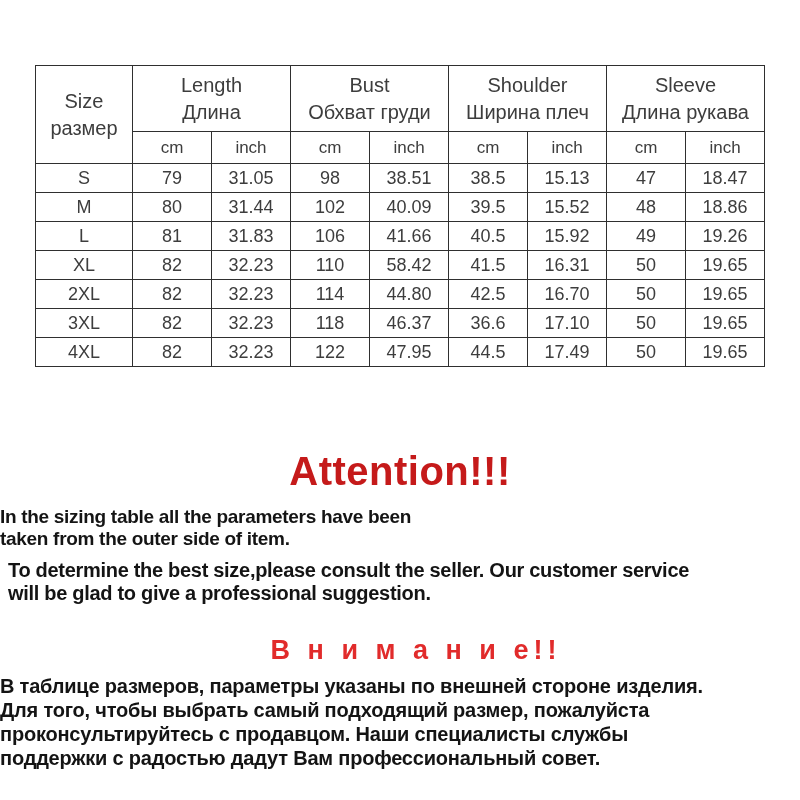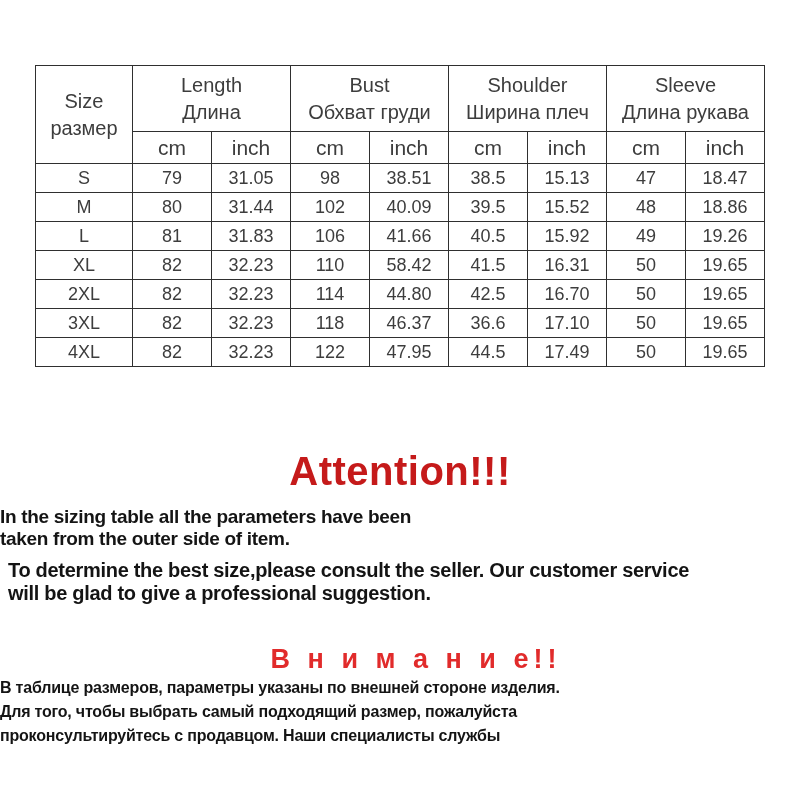--- a/index.html
+++ b/index.html
@@ -27,21 +27,21 @@
   table.size-table td {
     border: 1px solid #2f2f2f;
     text-align: center;
     vertical-align: middle;
     padding: 0;
     font-weight: 400;
     background: #ffffff;
   }
   tr.group-row th { height: 65px; font-size: 20px; line-height: 27px; }
   th.size-th      { font-size: 20px; line-height: 27px; }
-  tr.unit-row th  { height: 31px; font-size: 21px; }
+  tr.unit-row th  { height: 31px; font-size: 17px; }
   table.size-table tbody td { height: 28px; font-size: 18px; }
 
   
   .attention-title {
     margin-top: 82px;
     text-align: center;
     color: #c51a1a;
     font-size: 40px;
     font-weight: bold;
     letter-spacing: 0.5px;
@@ -49,29 +49,29 @@
   .para {
     text-align: left;
     color: #141414;
     font-weight: bold;
     letter-spacing: -0.3px;
   }
   .para div { white-space: nowrap; }
   .para-en1 { margin-top: 12px; font-size: 19px; line-height: 22px; }
   .para-en2 { margin-top: 9px;  font-size: 20px; line-height: 23px; padding-left: 8px; }
   .vnimanie-title {
-    margin-top: 39px;
+    margin-top: 30px;
     text-align: center;
     color: #e12b2b;
     font-size: 27px;
     font-weight: bold;
     letter-spacing: 5px;
     padding-left: 32px;
   }
-  .para-ru { margin-top: 1px; font-size: 16px; line-height: 24px; letter-spacing: -0.2px; }
+  .para-ru { margin-top: 8px; font-size: 20px; line-height: 24px; letter-spacing: -0.2px; }
 </style>
 </head>
 <body>
 
 <div class="page">
 
   <table class="size-table">
     <colgroup>
       <col style="width:97px">
       <col style="width:79px">
@@ -209,15 +209,16 @@
     <div>To determine the best size,please consult the seller. Our customer service</div>
     <div>will be glad to give a professional suggestion.</div>
   </div>
 
   <div class="vnimanie-title">В н и м а н и е!!</div>
 
   <div class="para para-ru">
     <div>В таблице размеров, параметры указаны по внешней стороне изделия.</div>
     <div>Для того, чтобы выбрать самый подходящий размер, пожалуйста</div>
     <div>проконсультируйтесь с продавцом. Наши специалисты службы</div>
+    <div>поддержки с радостью дадут Вам профессиональный совет.</div>
   </div>
 
 </div>
 
 </body></html>

